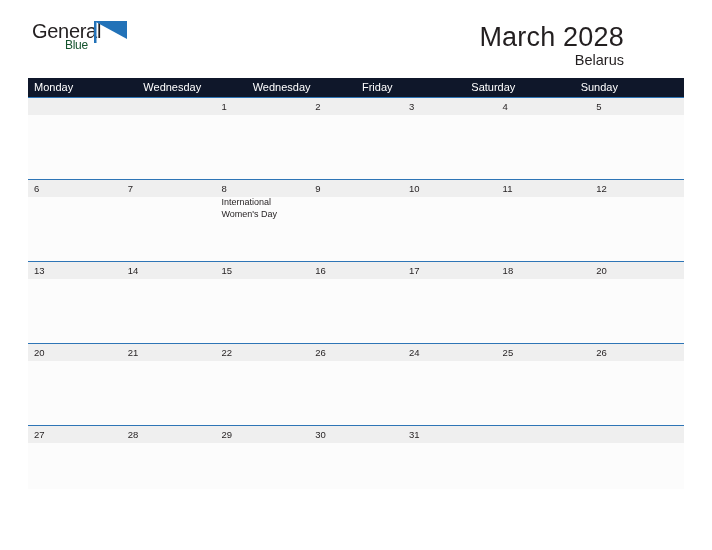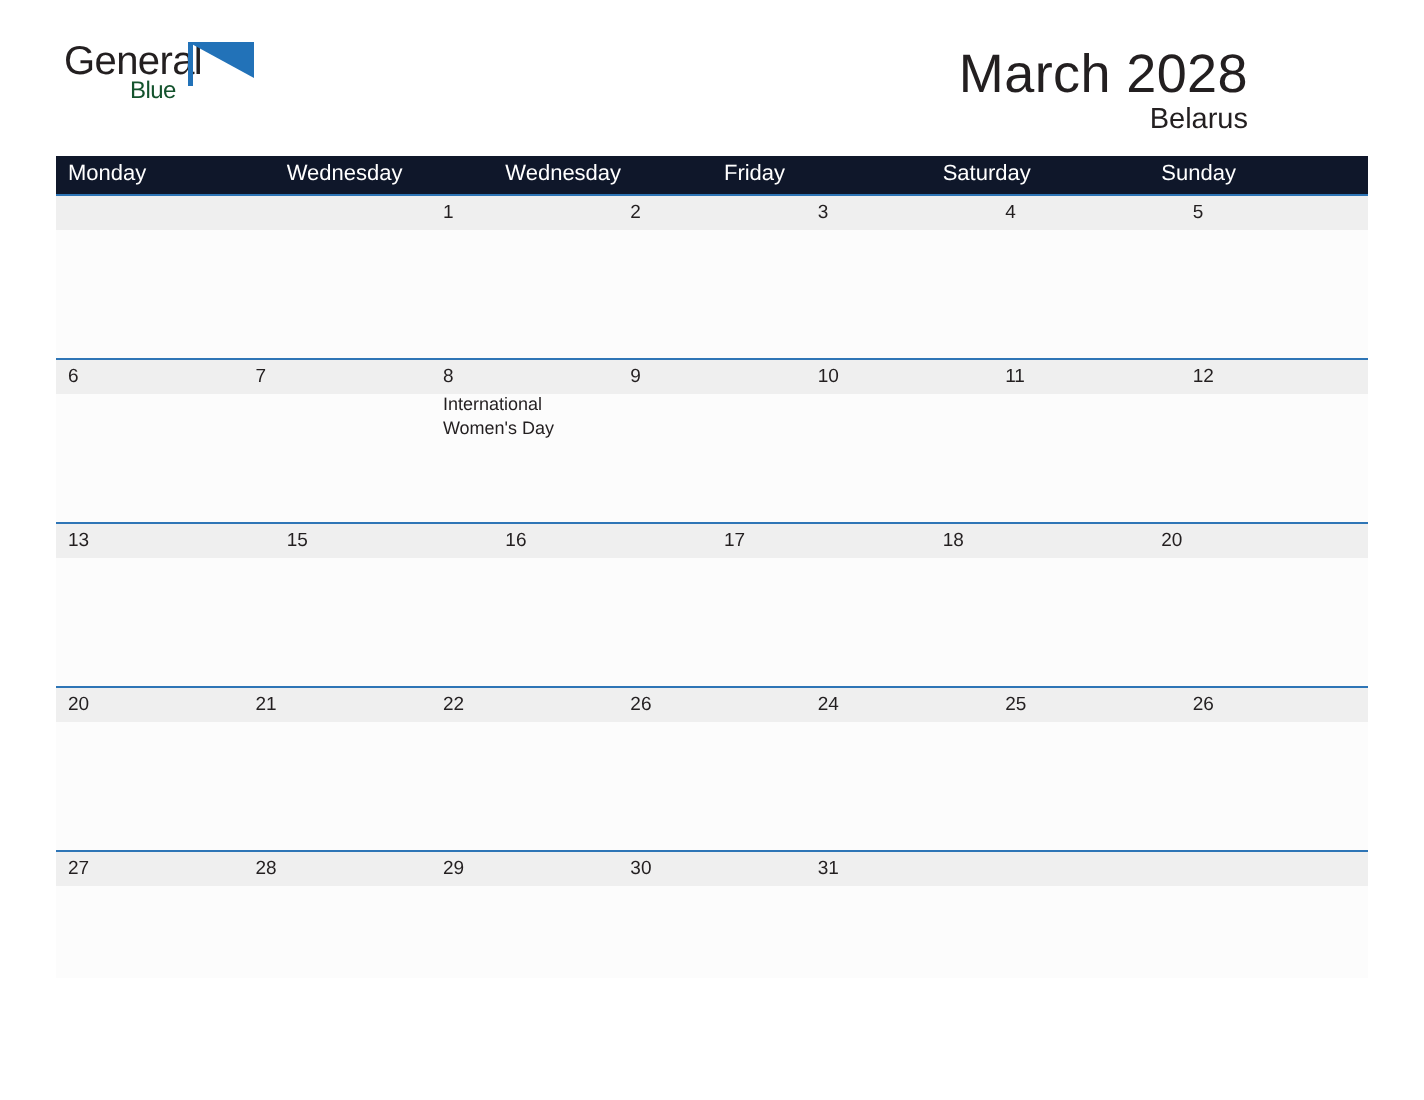--- a/index.html
+++ b/index.html
@@ -232,20 +232,23 @@
           </div>
           <div class="day-cell">
             <span class="day-number">12</span>
           </div>
         </div>
         <div class="week-row">
           <div class="day-cell">
             <span class="day-number">13</span>
           </div>
           <div class="day-cell">
+            <span class="day-number">14</span>
+          </div>
+          <div class="day-cell">
             <span class="day-number">15</span>
           </div>
           <div class="day-cell">
             <span class="day-number">16</span>
           </div>
           <div class="day-cell">
             <span class="day-number">17</span>
           </div>
           <div class="day-cell">
             <span class="day-number">18</span>

